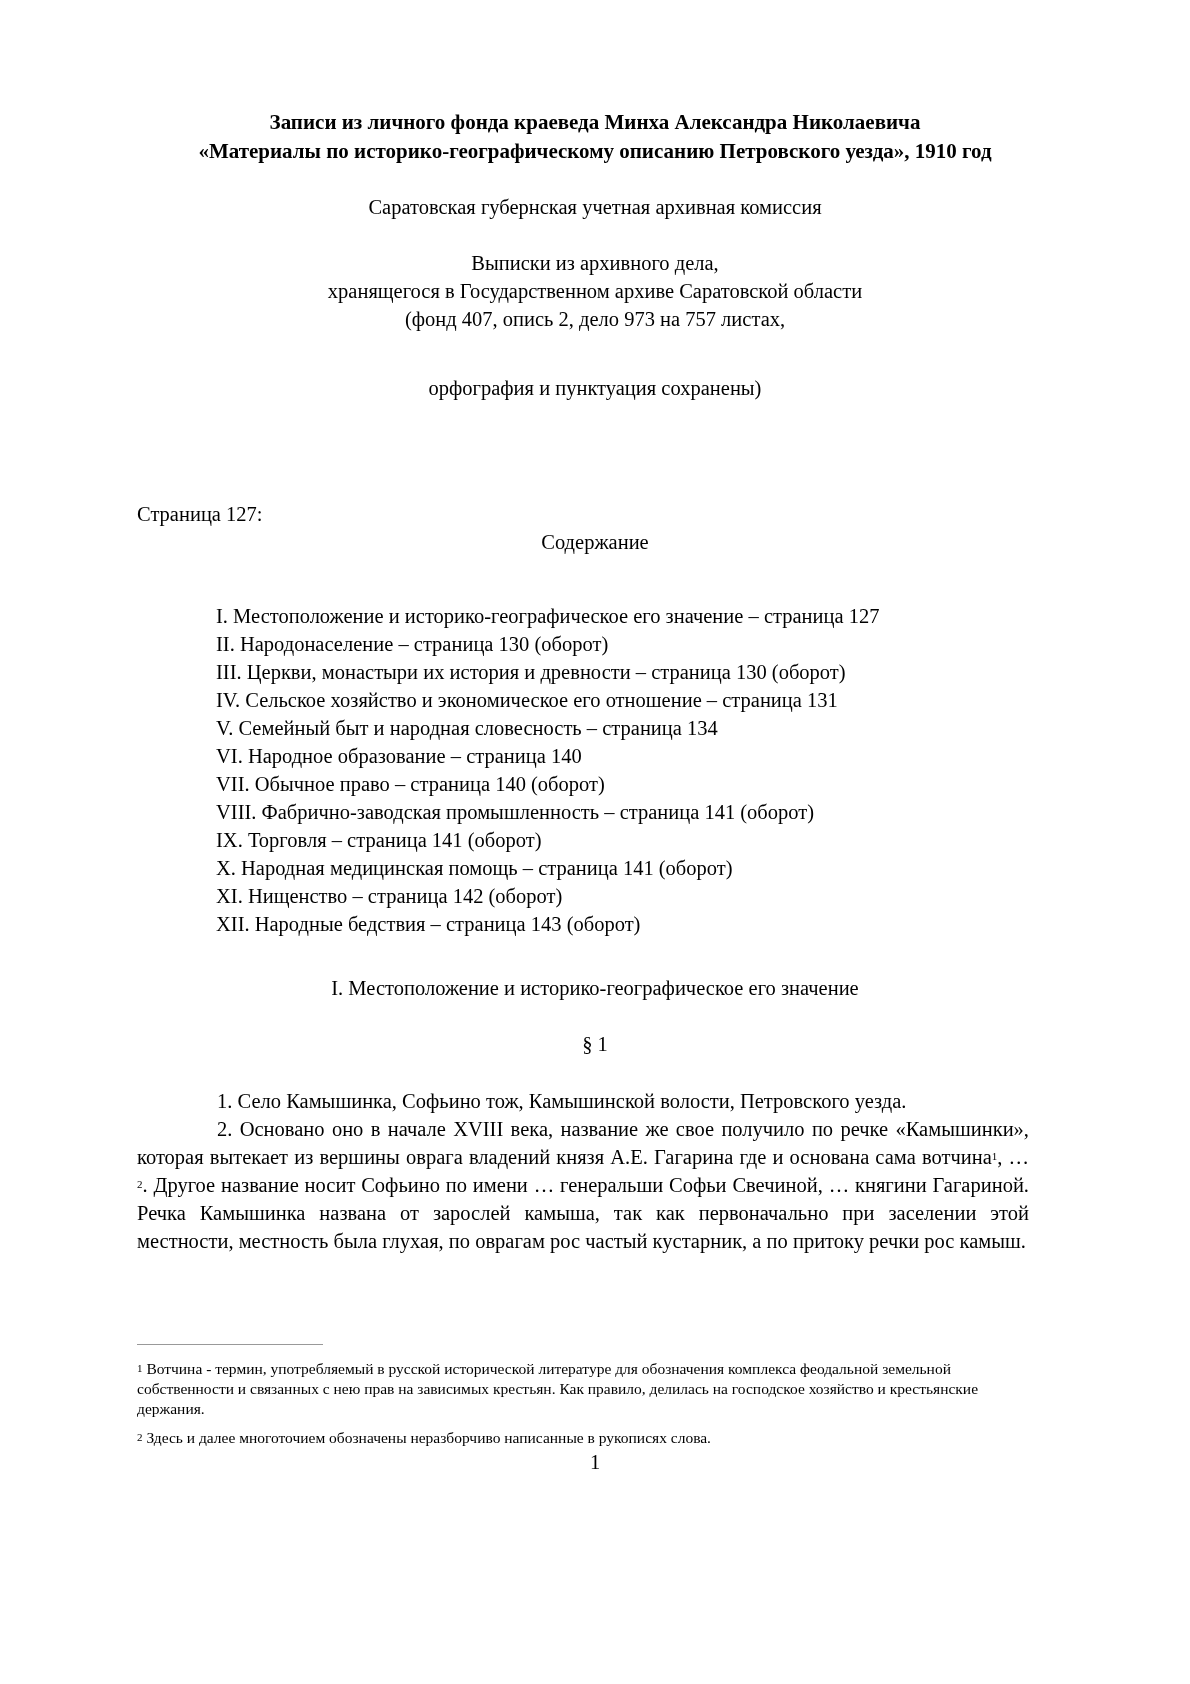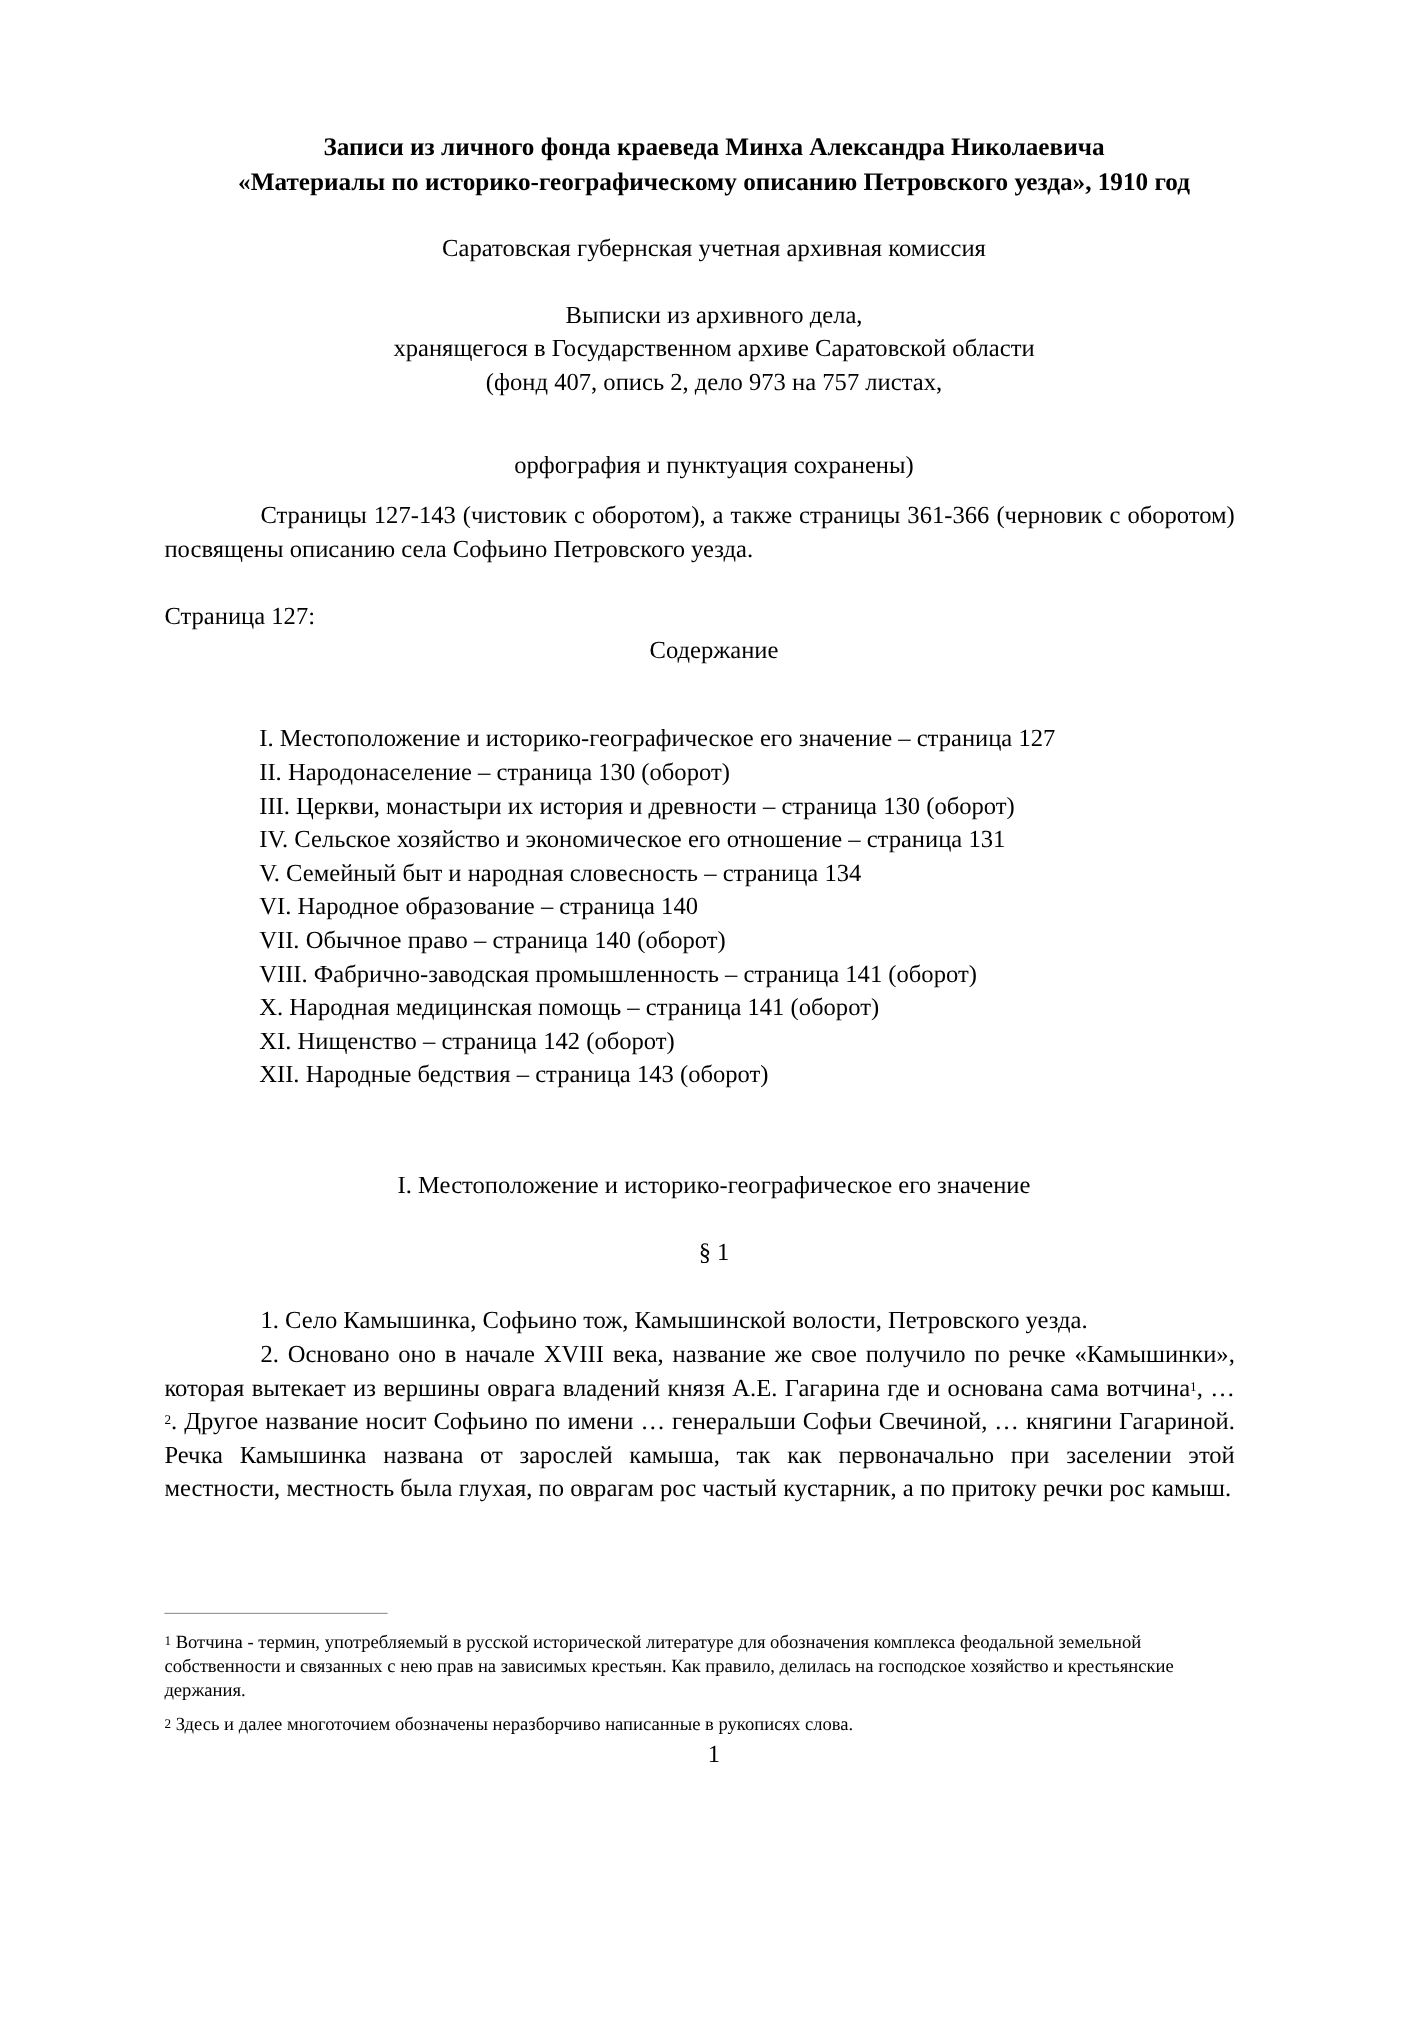--- a/index.html
+++ b/index.html
@@ -26,35 +26,35 @@
   <div class="abs center title" style="top:108px;">Записи из личного фонда краеведа Минха Александра Николаевича</div>
   <div class="abs center title" style="top:137px;">«Материалы по историко-географическому описанию Петровского уезда», 1910 год</div>
 
   <div class="abs center t20" style="top:193px;">Саратовская губернская учетная архивная комиссия</div>
 
   <div class="abs center t20" style="top:249px;">Выписки из архивного дела,</div>
   <div class="abs center t20" style="top:277px;">хранящегося в Государственном архиве Саратовской области</div>
   <div class="abs center t20 it" style="top:305px;">(фонд 407, опись 2, дело 973 на 757 листах,</div>
   <div class="abs center t20 it" style="top:334px;margin-top:40px;">орфография и пунктуация сохранены)</div>
 
-  <div class="para indent it" style="top:416px;">Страницы 127-143 (чистовик с оборотом), а также страницы 361-366 (черновик с оборотом) посвящены описанию села Софьино Петровского уезда.</div>
 
   <div class="abs t20 it" style="left:137px; top:500px;">Страница 127:</div>
 
   <div class="abs center t20" style="top:528px;">Содержание</div>
 
   <div class="toc">
     <div><span>I. Местоположение и историко-географическое его значение</span><span> – </span><span class="it">страница 127</span></div>
     <div><span>II. Народонаселение</span><span> – </span><span class="it">страница 130 (оборот)</span></div>
     <div><span>III. Церкви, монастыри их история и древности</span><span> – </span><span class="it">страница 130 (оборот)</span></div>
     <div><span>IV. Сельское хозяйство и экономическое его отношение</span><span> – </span><span class="it">страница 131</span></div>
     <div><span>V. Семейный быт и народная словесность</span><span> – </span><span class="it">страница 134</span></div>
     <div><span>VI. Народное образование</span><span> – </span><span class="it">страница 140</span></div>
     <div><span>VII. Обычное право</span><span> – </span><span class="it">страница 140 (оборот)</span></div>
     <div><span>VIII. Фабрично-заводская промышленность</span><span> – </span><span class="it">страница 141 (оборот)</span></div>
+    <div><span>IX. Торговля</span><span> – </span><span class="it">страница 141 (оборот)</span></div>
     <div><span>X. Народная медицинская помощь</span><span> – </span><span class="it">страница 141 (оборот)</span></div>
     <div><span>XI. Нищенство</span><span> – </span><span class="it">страница 142 (оборот)</span></div>
     <div><span>XII. Народные бедствия</span><span> – </span><span class="it">страница 143 (оборот)</span></div>
   </div>
 
   <div class="abs center t20" style="top:974px;">I. Местоположение и историко-географическое его значение</div>
 
   <div class="abs center t20" style="top:1030px;">§ 1</div>
 
   <div class="para indent" style="top:1087px;">1. Село Камышинка, Софьино тож, Камышинской волости, Петровского уезда.</div>

